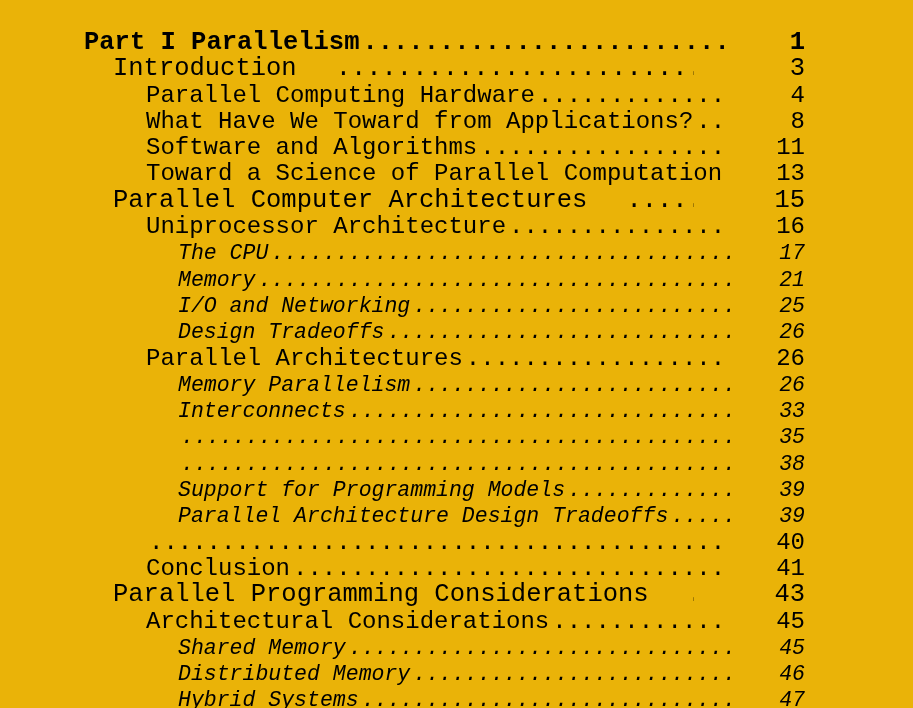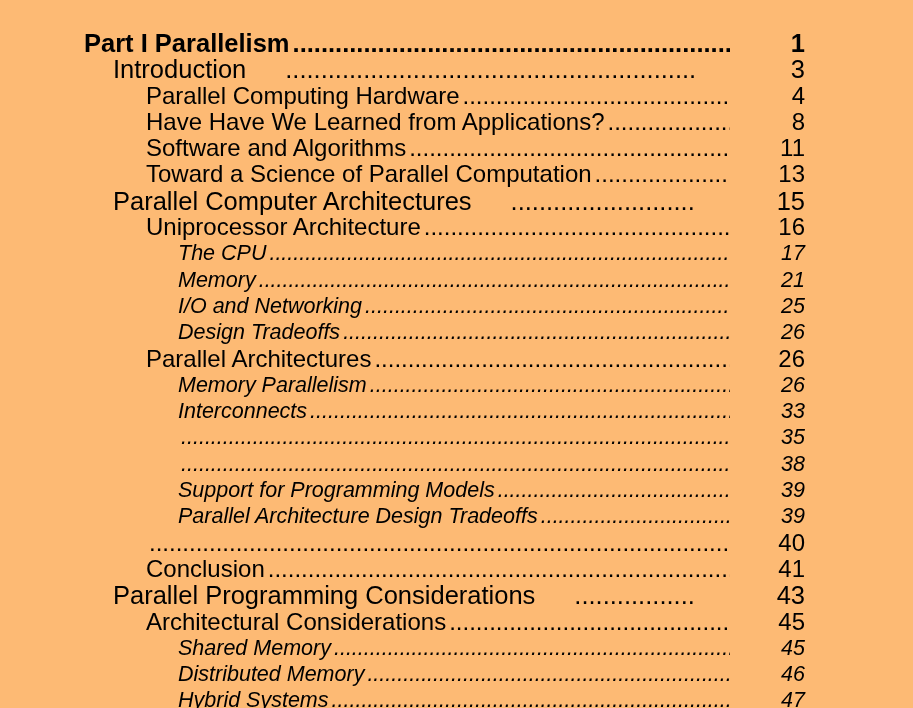--- a/index.html
+++ b/index.html
@@ -11,23 +11,23 @@
     width: 913px;
     height: 708px;
     background: #ffffff;
     overflow: hidden;
   }
   .toc-page {
     box-sizing: border-box;
     width: 913px;
     height: 708px;
     padding: 30px 108px 0 84px;
-    font-family: Liberation Sans, sans-serif;
+    font-family: Liberation Mono, monospace;
     color: #000000;
-    background: #fdba74;
+    background: #eab308;
   }
   .toc-row {
     display: flex;
     align-items: baseline;
     height: 26.3px;
     line-height: 26.3px;
     white-space: nowrap;
   }
   .toc-row .title {
     flex: none;
@@ -64,21 +64,21 @@
     <span class="title">Introduction</span>
     <span class="leader" aria-hidden="true">........................................................................................................................................................................................</span>
     <span class="pagenum">3</span>
   </div>
       <div class="toc-row level-2">
     <span class="title">Parallel Computing Hardware</span>
     <span class="leader" aria-hidden="true">........................................................................................................................................................................................</span>
     <span class="pagenum">4</span>
   </div>
       <div class="toc-row level-2">
-    <span class="title">Have Have We Learned from Applications?</span>
+    <span class="title">What Have We Toward from Applications?</span>
     <span class="leader" aria-hidden="true">........................................................................................................................................................................................</span>
     <span class="pagenum">8</span>
   </div>
       <div class="toc-row level-2">
     <span class="title">Software and Algorithms</span>
     <span class="leader" aria-hidden="true">........................................................................................................................................................................................</span>
     <span class="pagenum">11</span>
   </div>
       <div class="toc-row level-2">
     <span class="title">Toward a Science of Parallel Computation</span>

